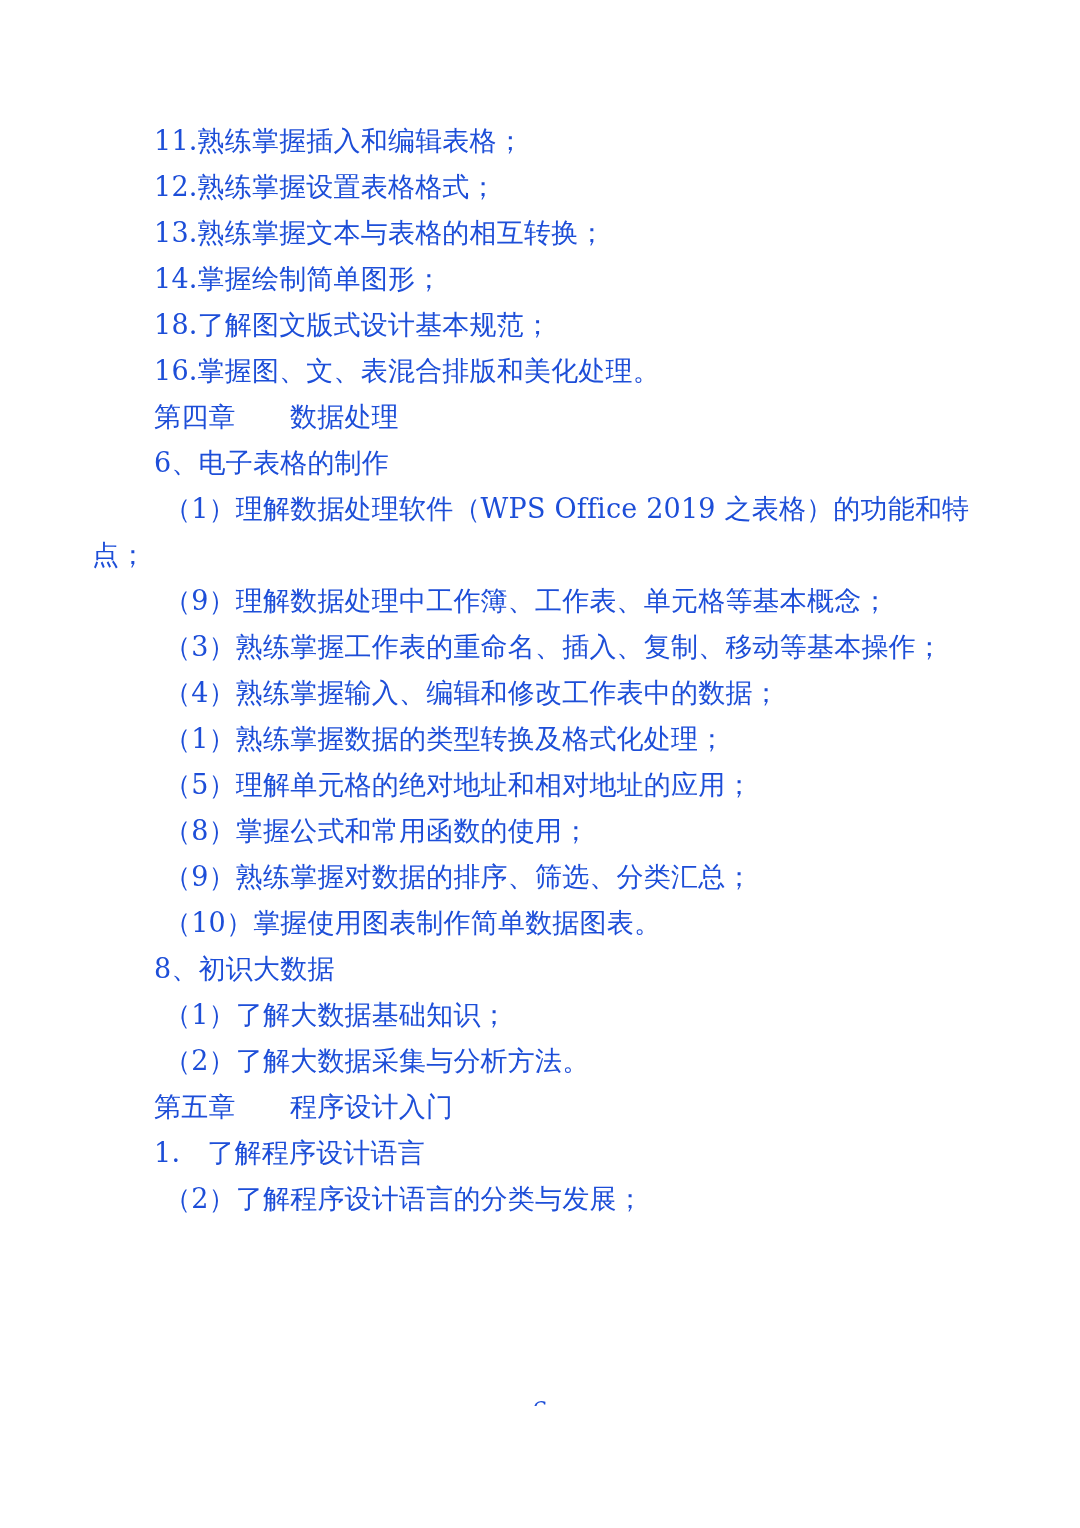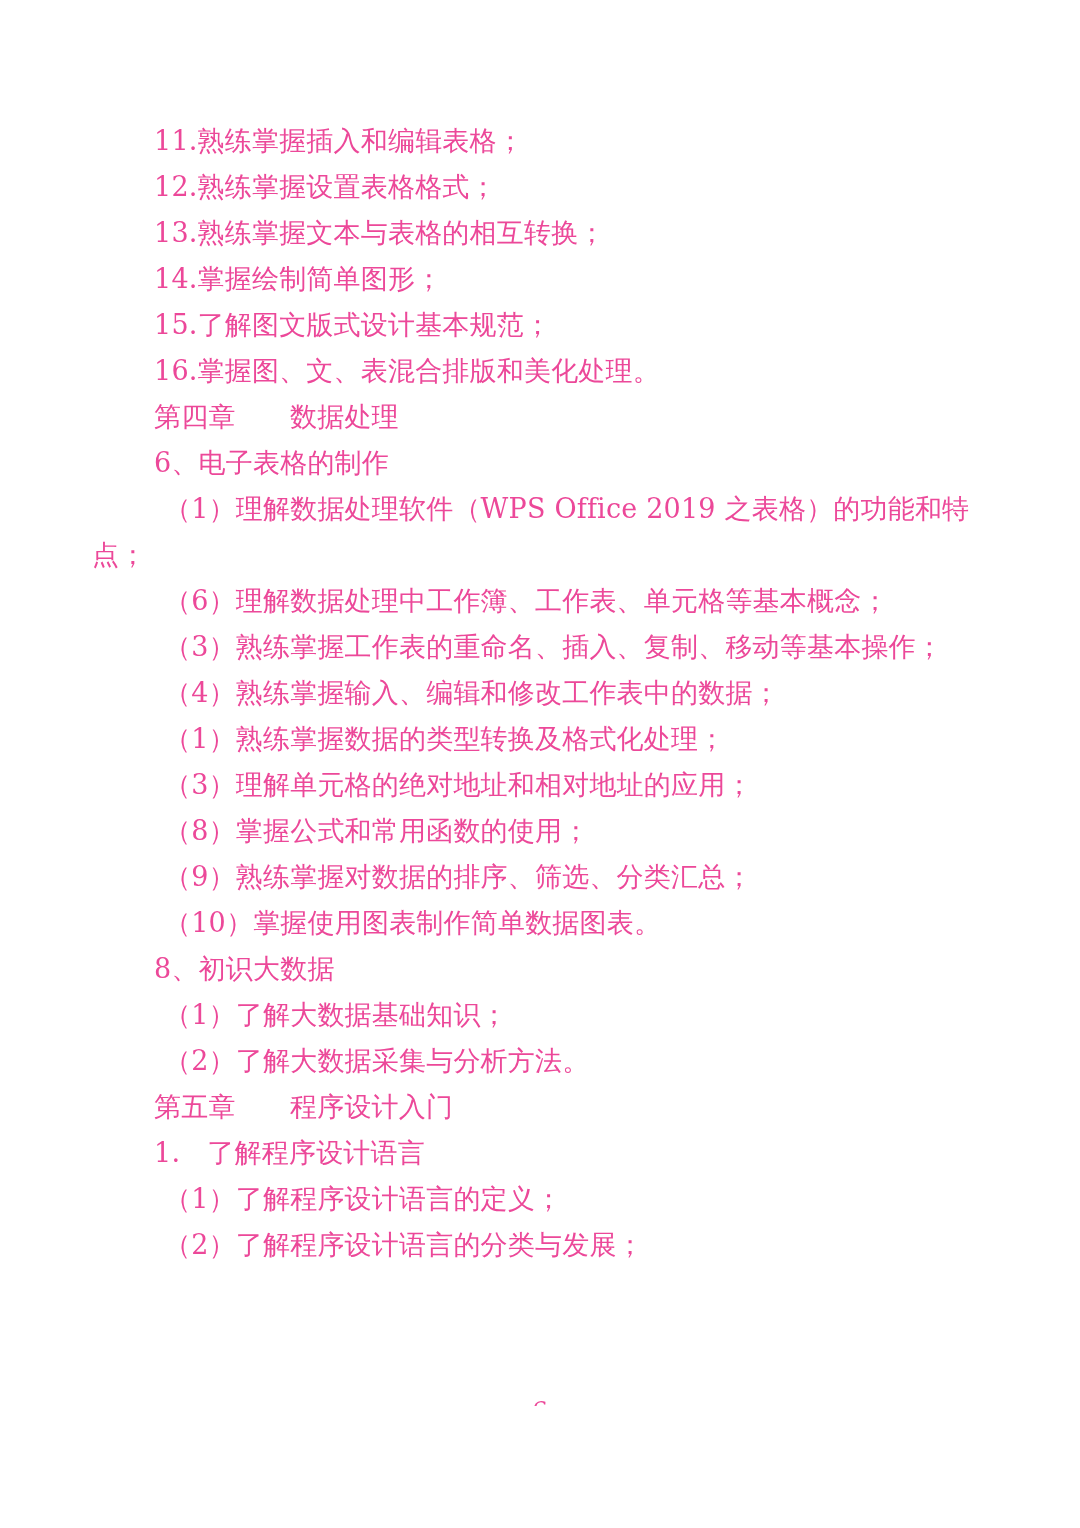--- a/index.html
+++ b/index.html
@@ -6,21 +6,21 @@
     margin: 0;
     padding: 0;
     background: #ffffff;
   }
   .page {
     position: relative;
     width: 1080px;
     height: 1406px;
     background: #ffffff;
     font-family: "DejaVu Serif", "Liberation Serif", serif;
-    color: #ec4899;
+    color: #1d4ed8;
     overflow: hidden;
     text-decoration: underline;
   }
   .content {
     position: absolute;
     left: 92px;
     top: 118px;
     width: 900px;
   }
   .line {
@@ -51,36 +51,35 @@
 </style>
 </head>
 <body>
 
 <div class="page">
   <div class="content" id="body-container">
       <div class="line ind-1">11.熟练掌握插入和编辑表格；</div>
       <div class="line ind-1">12.熟练掌握设置表格格式；</div>
       <div class="line ind-1">13.熟练掌握文本与表格的相互转换；</div>
       <div class="line ind-1">14.掌握绘制简单图形；</div>
-      <div class="line ind-1">15.了解图文版式设计基本规范；</div>
+      <div class="line ind-1">18.了解图文版式设计基本规范；</div>
       <div class="line ind-1">16.掌握图、文、表混合排版和美化处理。</div>
       <div class="line ind-2 heading">第四章　　数据处理</div>
       <div class="line ind-3">6、电子表格的制作</div>
       <div class="line ind-4">（1）理解数据处理软件（WPS Office 2019 之表格）的功能和特</div>
       <div class="line ind-0">点；</div>
-      <div class="line ind-4">（6）理解数据处理中工作簿、工作表、单元格等基本概念；</div>
+      <div class="line ind-4">（9）理解数据处理中工作簿、工作表、单元格等基本概念；</div>
       <div class="line ind-4">（3）熟练掌握工作表的重命名、插入、复制、移动等基本操作；</div>
       <div class="line ind-4">（4）熟练掌握输入、编辑和修改工作表中的数据；</div>
       <div class="line ind-4">（1）熟练掌握数据的类型转换及格式化处理；</div>
-      <div class="line ind-4">（3）理解单元格的绝对地址和相对地址的应用；</div>
+      <div class="line ind-4">（5）理解单元格的绝对地址和相对地址的应用；</div>
       <div class="line ind-4">（8）掌握公式和常用函数的使用；</div>
       <div class="line ind-4">（9）熟练掌握对数据的排序、筛选、分类汇总；</div>
       <div class="line ind-4">（10）掌握使用图表制作简单数据图表。</div>
       <div class="line ind-3">8、初识大数据</div>
       <div class="line ind-4">（1）了解大数据基础知识；</div>
       <div class="line ind-4">（2）了解大数据采集与分析方法。</div>
       <div class="line ind-2 heading">第五章　　程序设计入门</div>
       <div class="line ind-3">1.　了解程序设计语言</div>
-      <div class="line ind-4">（1）了解程序设计语言的定义；</div>
       <div class="line ind-4">（2）了解程序设计语言的分类与发展；</div>
     </div>
   <div class="pagenum">6</div>
 </div>
 
 </body></html>

